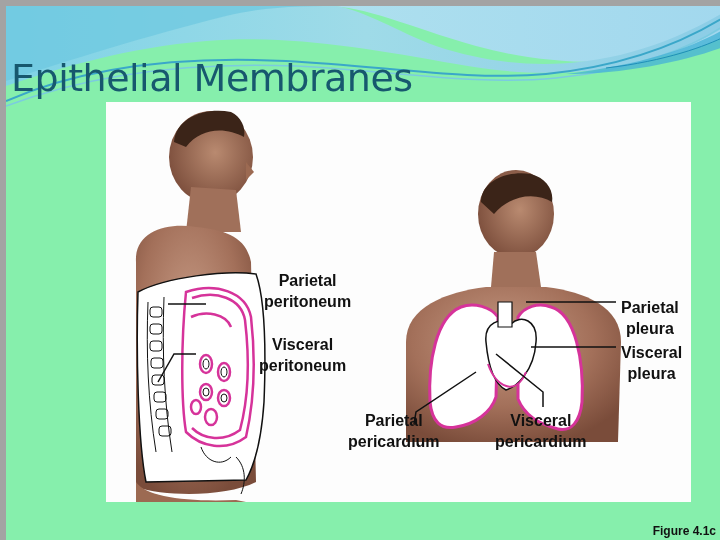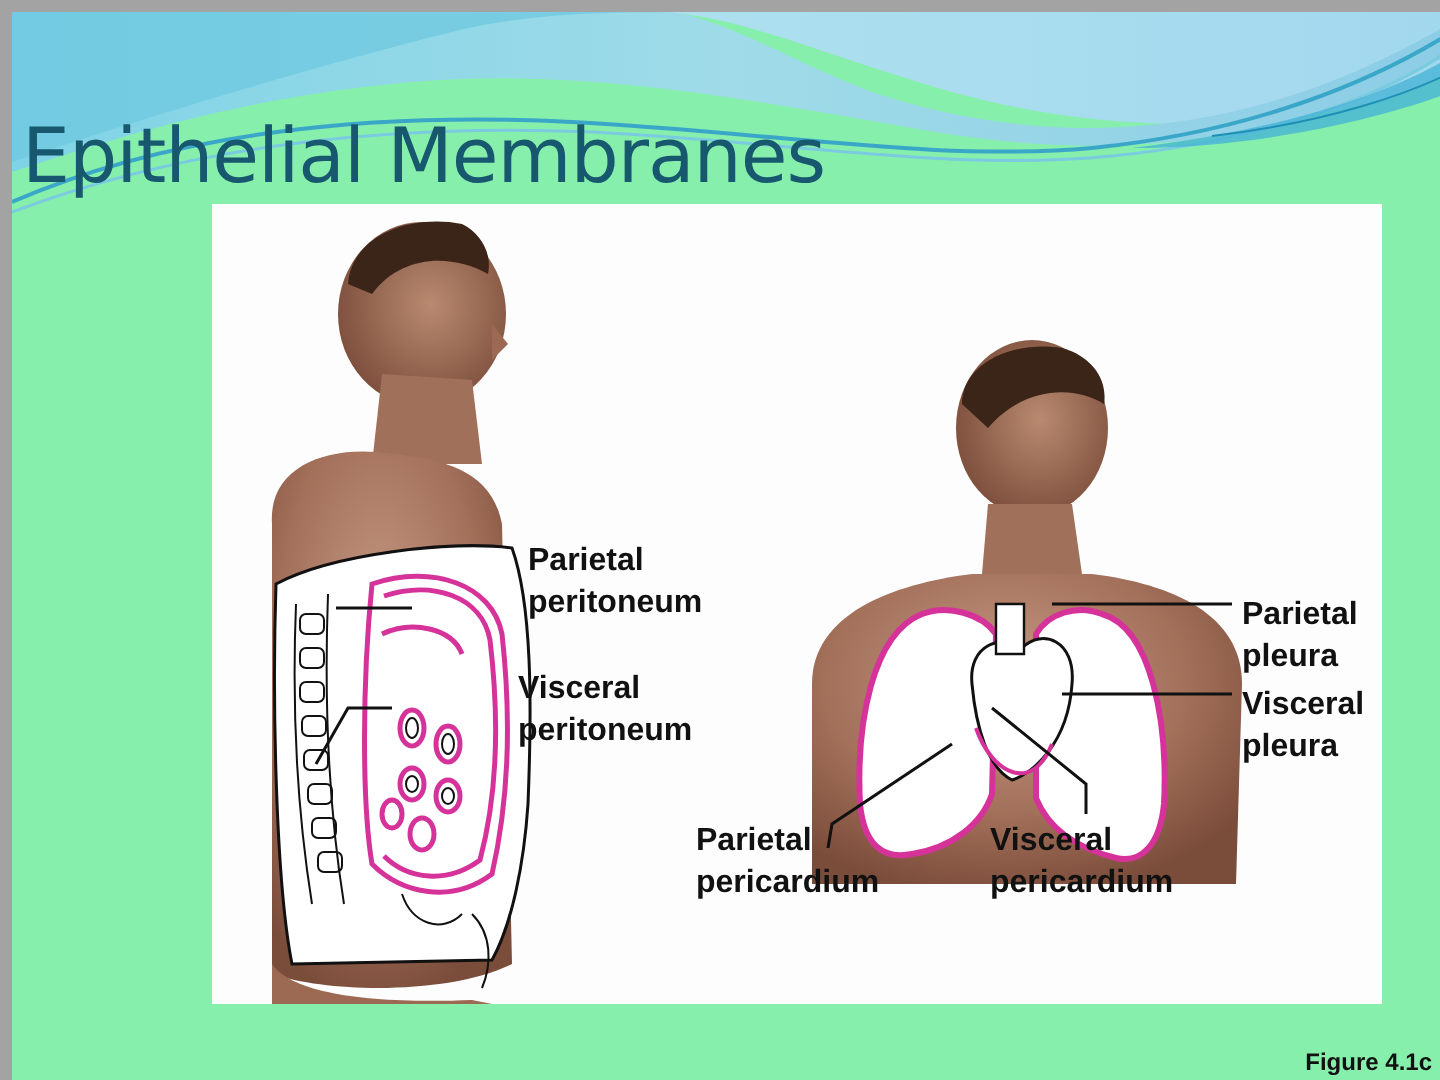--- a/index.html
+++ b/index.html
@@ -1,20 +1,20 @@
 <!DOCTYPE html>
 <html><head>
 <meta charset="utf-8">
 <style>
   html,body{margin:0;padding:0;}
   body{width:720px;height:540px;position:relative;overflow:hidden;background:#ffffff;font-family:"Liberation Sans",sans-serif;}
   .slide{position:absolute;left:0;top:0;width:718px;height:538px;border:6px solid #a3a3a3;background:#86efac;overflow:hidden;}
   .banner{position:absolute;left:0;top:0;width:720px;height:110px;}
   .title{position:absolute;left:5px;top:50px;font-family:"DejaVu Sans",sans-serif;font-size:38px;color:#17586e;letter-spacing:-0.5px;white-space:nowrap;}
-  .figure{position:absolute;left:100px;top:96px;width:585px;height:400px;background:#fdfdfd;}
+  .figure{position:absolute;left:100px;top:96px;width:585px;height:400px;background:#fdfdfd;text-align:center;}
   .label{position:absolute;font-family:"Liberation Sans",sans-serif;font-weight:bold;font-size:16px;line-height:21px;color:#111;white-space:nowrap;}
   .caption{position:absolute;right:8px;bottom:6px;font-family:"Liberation Sans",sans-serif;font-weight:bold;font-size:12px;color:#111;margin-left:42px;}
   svg{position:absolute;left:0;top:0;}
 </style>
 </head>
 <body>
 
 <div class="slide">
 
   <svg class="banner" width="720" height="110" viewBox="0 0 720 110">

